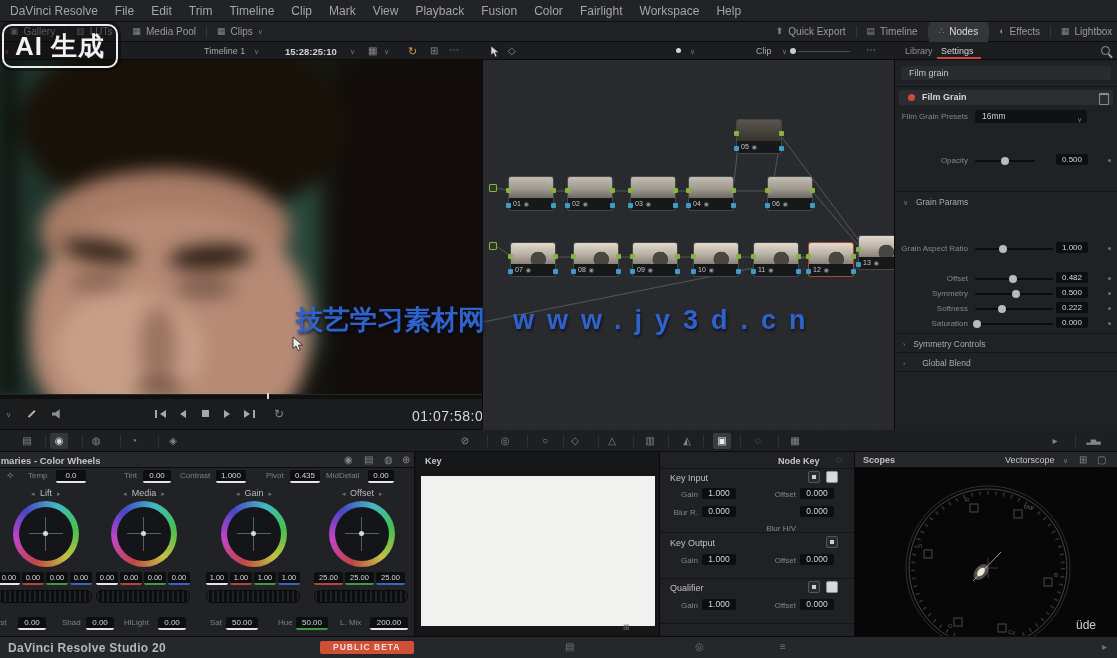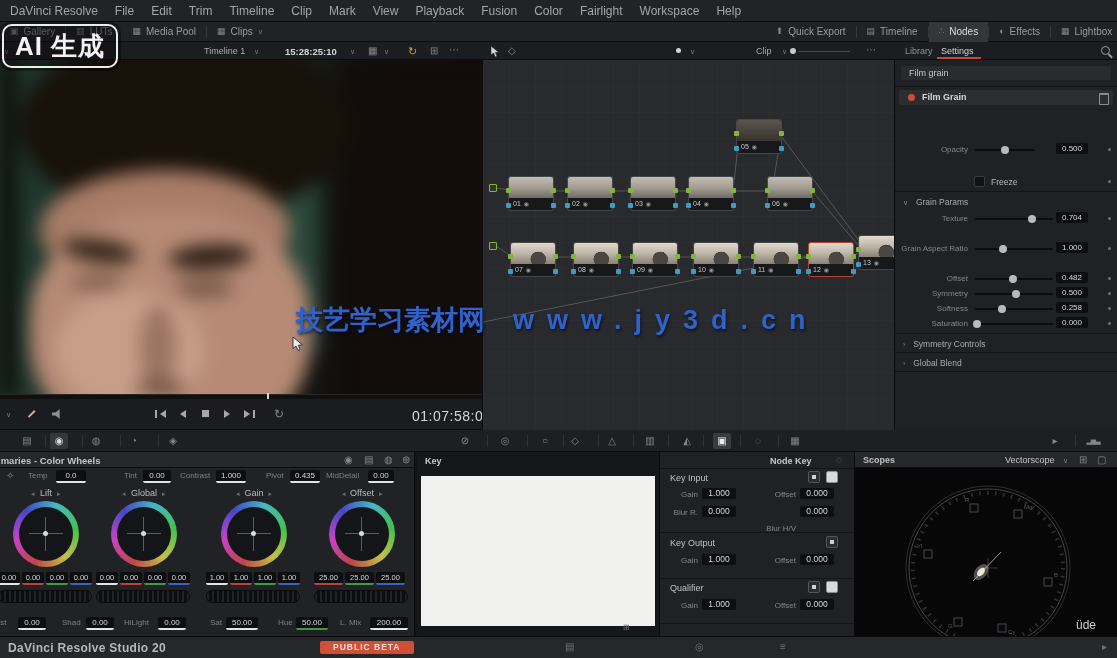--- a/index.html
+++ b/index.html
@@ -447,49 +447,40 @@
 <div id="settings" class="abs">
   <div class="abs vb" style="left:6px;top:6px;width:210px;height:14px;line-height:14px;background:#2a2b2f;text-align:left;padding-left:8px;box-sizing:border-box;font-size:9px;color:#c6c7c9">Film grain</div>
   <div class="abs" style="left:0;top:26px;width:222px;height:1px;background:#141517"></div>
 
   <div class="abs" style="left:4px;top:30px;width:214px;height:15px;background:#2c2d31;border-radius:2px">
     <span class="abs" style="left:9px;top:4px;width:7px;height:7px;border-radius:50%;background:#d24b3a"></span>
     <span class="abs" style="left:23px;top:2px;font-size:9px;font-weight:bold;color:#d6d7d9">Film Grain</span>
     <span class="abs trash" style="left:200px;top:3px"></span>
   </div>
 
-  <div class="abs srow" style="top:83px">
+  <div class="abs srow ddrow" style="top:50px">
+    <span class="slabel">Film Grain Presets</span>
+    <span class="dd"><span>16mm</span><span class="caret">∨</span></span>
+  </div>
+  <div class="abs srow" style="top:94px">
     <span class="slabel"></span>
     <span class="slabel">Opacity</span>
     <span class="strack" style="width:60px">
         <i class="sknob" style="left:50%"></i>
       </span>
     <span class="sval vb">0.500</span>
     <i class="sdot"></i>
   </div>
-  <div class="abs srow" style="top:115px">
-    <span class="chk"></span>
-    <span class="abs" style="left:96px;top:2px;font-size:8.5px;color:#b9babc">Freeze</span>
-    <i class="sdot"></i>
-  </div>
   <div class="abs" style="left:0;top:131px;width:222px;height:1px;background:#141517"></div>
 
   <div class="abs" style="left:8px;top:136px">
     <span class="caret">∨</span>
     <span class="sechead" style="margin-left:5px">Grain Params</span>
   </div>
 
-  <div class="abs srow" style="top:152px">
-      <span class="slabel">Texture</span>
-      <span class="strack">
-        <i class="sknob" style="left:73%"></i>
-      </span>
-      <span class="sval vb">0.704</span>
-      <i class="sdot"></i>
-    </div>
   <div class="abs srow" style="top:182px">
       <span class="slabel">Grain Aspect Ratio</span>
       <span class="strack">
         <i class="sknob" style="left:36%"></i>
       </span>
       <span class="sval vb">1.000</span>
       <i class="sdot"></i>
     </div>
   <div class="abs srow" style="top:212px">
       <span class="slabel">Offset</span>
@@ -505,41 +496,41 @@
         <i class="sknob" style="left:52%"></i>
       </span>
       <span class="sval vb">0.500</span>
       <i class="sdot"></i>
     </div>
   <div class="abs srow" style="top:242px">
       <span class="slabel">Softness</span>
       <span class="strack">
         <i class="sknob" style="left:34%"></i>
       </span>
-      <span class="sval vb">0.258</span>
+      <span class="sval vb">0.222</span>
       <i class="sdot"></i>
     </div>
   <div class="abs srow" style="top:257px">
       <span class="slabel">Saturation</span>
       <span class="strack">
         <i class="sknob" style="left:2%"></i>
       </span>
       <span class="sval vb">0.000</span>
       <i class="sdot"></i>
     </div>
 
   <div class="abs" style="left:0;top:273px;width:222px;height:1px;background:#141517"></div>
   <div class="abs" style="left:8px;top:278px">
     <span class="caret">›</span>
     <span class="sechead" style="margin-left:5px">Symmetry Controls</span>
   </div>
   <div class="abs" style="left:0;top:292px;width:222px;height:1px;background:#141517"></div>
   <div class="abs" style="left:8px;top:297px">
     <span class="caret">›</span>
-    <span class="sechead" style="margin-left:5px">Global Blend</span>
+    <span class="sechead" style="margin-left:14px">Global Blend</span>
   </div>
   <div class="abs" style="left:0;top:311px;width:222px;height:1px;background:#141517"></div>
 </div>
 
 <div id="toolbar3" class="abs">
   <span class="t3i" style="left:18px">▤</span>
   <span class="t3sep" style="left:45px"></span>
   <span class="t3i on" style="left:50px">◉</span>
   <span class="t3sep" style="left:82px"></span>
   <span class="t3i" style="left:87px">◍</span>
@@ -602,21 +593,21 @@
       </div>
     <div class="vrow">
       <span class="vb vb2 uw">0.00</span>
       <span class="vb vb2 ur">0.00</span>
       <span class="vb vb2 ug">0.00</span>
       <span class="vb vb2 ub">0.00</span>
     </div>
     <div class="mbar"></div>
   </div>
   <div class="wheelblk" style="left:94px">
-    <div class="wlabel"><span class="warr" style="transform:scaleX(-1);display:inline-block">▸</span><span>Global</span><span class="warr">▸</span></div>
+    <div class="wlabel"><span class="warr" style="transform:scaleX(-1);display:inline-block">▸</span><span>Media</span><span class="warr">▸</span></div>
     <div class="wheel">
         <div class="chv"></div>
         <div class="chh"></div>
         <div class="cdot"></div>
       </div>
     <div class="vrow">
       <span class="vb vb2 uw">0.00</span>
       <span class="vb vb2 ur">0.00</span>
       <span class="vb vb2 ug">0.00</span>
       <span class="vb vb2 ub">0.00</span>
@@ -669,21 +660,21 @@
   </div>
 </div>
 
 <div id="keymatte" class="abs">
   <span class="abs ktitle" style="left:8px;top:4px">Key</span>
   <div id="keywhite"></div>
   <span class="abs ic dim" style="left:206px;top:172px;font-size:8px">⊞</span>
 </div>
 
 <div id="nodekey" class="abs">
-  <span class="abs ktitle" style="left:110px;top:4px">Node Key</span>
+  <span class="abs ktitle" style="left:118px;top:4px">Node Key</span>
   <span class="abs ic" style="left:176px;top:3px">◌</span>
   <div class="kdiv" style="top:16px"></div>
 
   <span class="abs" style="left:10px;top:21px;font-size:9px;color:#c0c1c3">Key Input</span>
   <span class="ksq ksqA" style="left:148px;top:19px"></span>
   <span class="ksq ksqB" style="left:166px;top:19px"></span>
   <span class="klab" style="left:0;top:38px;width:38px">Gain</span>
   <span class="kval vb" style="left:42px;top:36px">1.000</span>
   <span class="klab" style="left:100px;top:38px;width:36px">Offset</span>
   <span class="kval vb" style="left:140px;top:36px">0.000</span>

